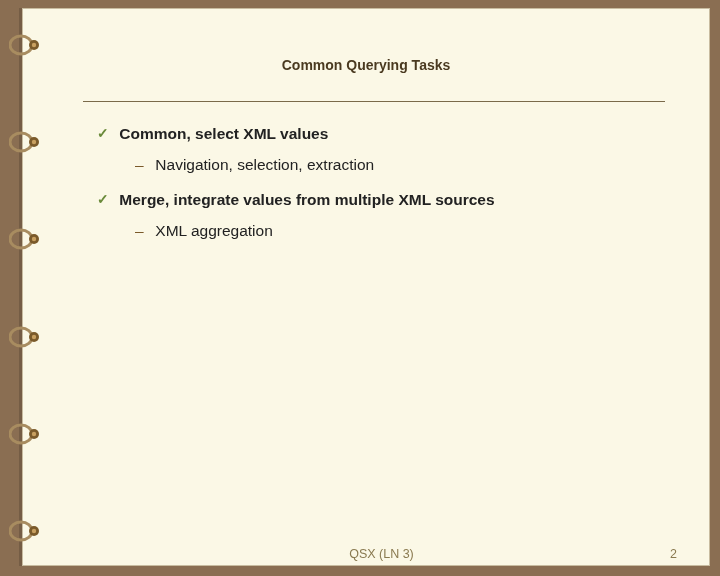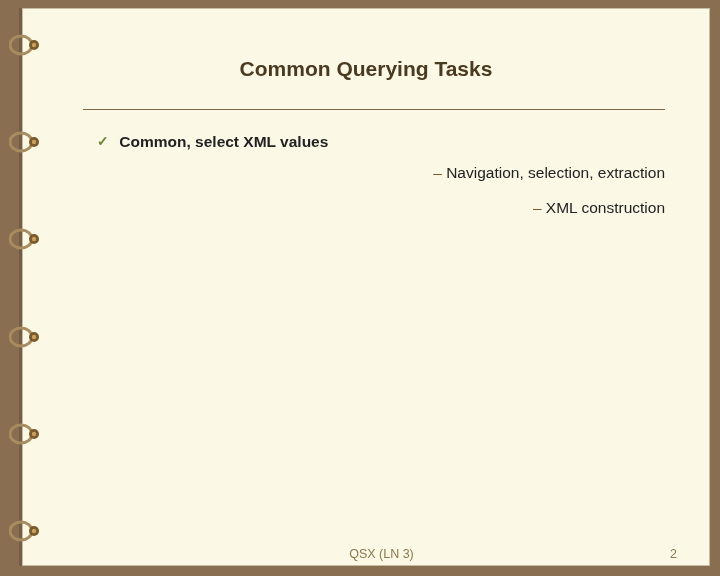--- a/index.html
+++ b/index.html
@@ -31,21 +31,21 @@
   }
   .ring {
     width: 34px;
     height: 24px;
     position: relative;
   }
   .ring svg { position: absolute; left: 0; top: 0; }
   .title {
     text-align: center;
     font-weight: bold;
-    font-size: 21px;
+    font-size: 14px;
     color: #4a3a20;
     margin-top: 48px;
   }
   .rule {
     margin: 28px 44px 0 60px;
     border: none;
     border-top: 1px solid #7a6a4a;
   }
   .content {
     margin: 22px 44px 0 74px;
@@ -64,21 +64,20 @@
     font-size: 14px;
     vertical-align: top;
   }
   .item-text {
     font-weight: bold;
     color: #222;
   }
   .sub {
     margin: 10px 0 14px 38px;
     color: #222;
-    text-align: right;
   }
   .dash {
     display: inline-block;
     width: 16px;
     color: #7a5a2a;
   }
   .footer {
     position: absolute;
     bottom: 18px;
     left: 0;
@@ -155,24 +154,28 @@
 
     <div class="item">
       <span class="check">✓</span>
       <span class="item-text">Common, select XML values</span>
     </div>
     <div class="sub">
       <span class="dash">–</span>
       <span>Navigation, selection, extraction</span>
     </div>
 
+    <div class="item">
+      <span class="check">✓</span>
+      <span class="item-text">Merge, integrate values from multiple XML sources</span>
+    </div>
 
     <div class="sub">
       <span class="dash">–</span>
-      <span>XML construction</span>
+      <span>XML aggregation</span>
     </div>
 
   </div>
 
   <div class="footer">
     <span class="center">QSX (LN 3)</span>
     <span class="pagenum">2</span>
   </div>
 
 </div>

